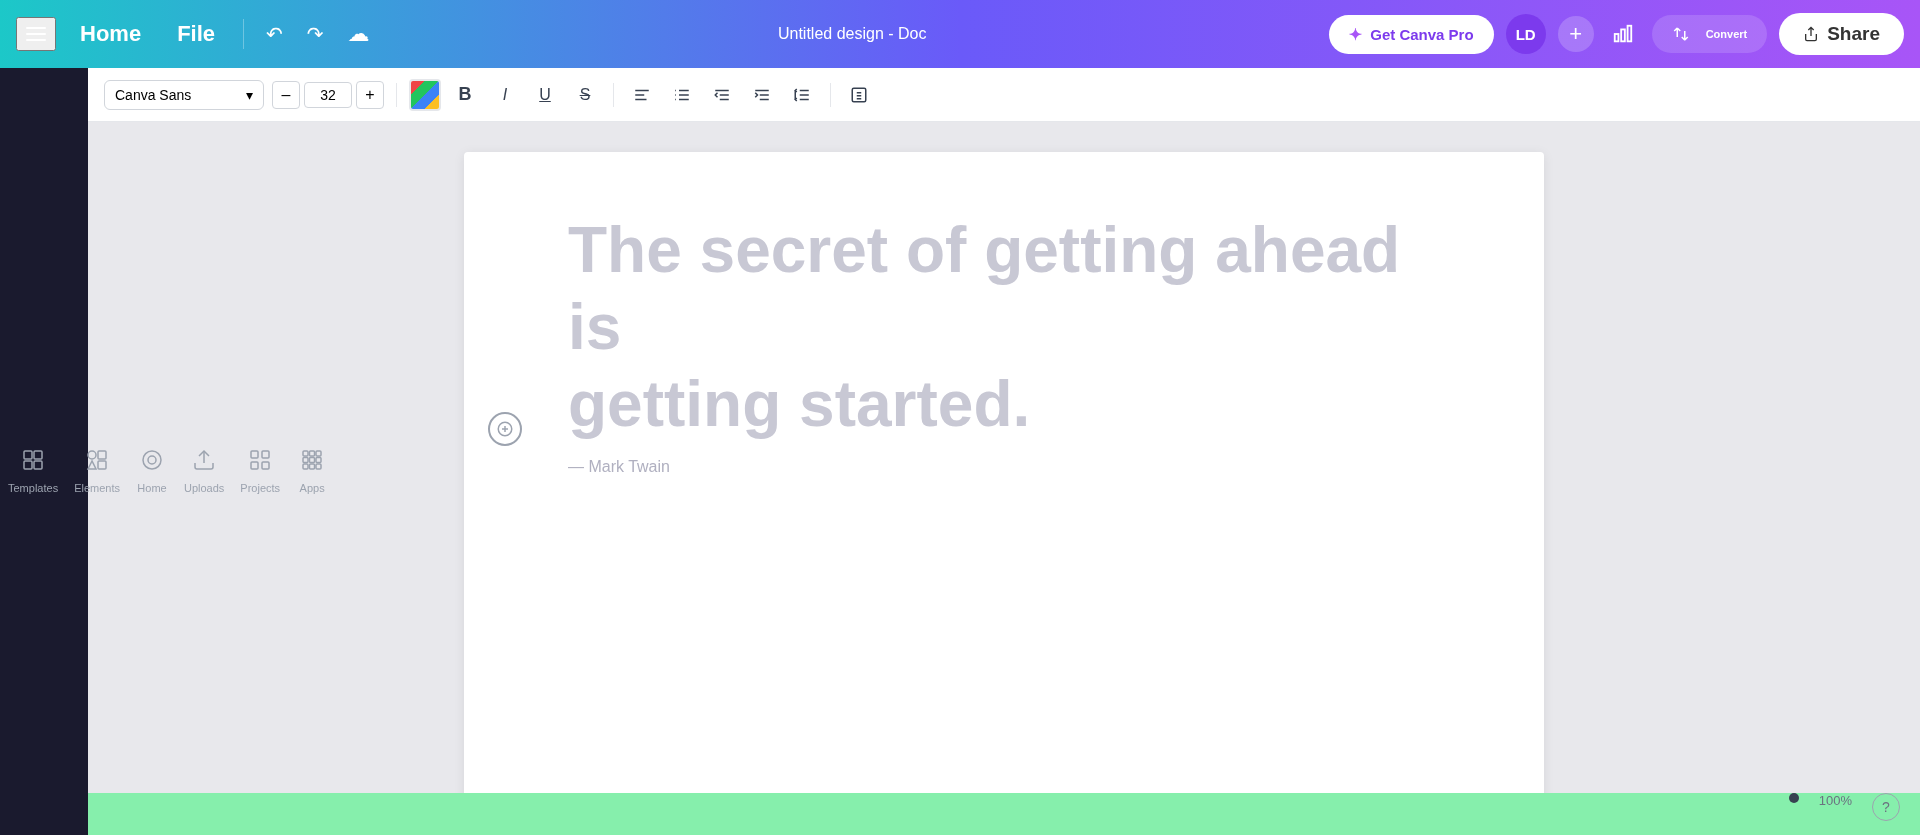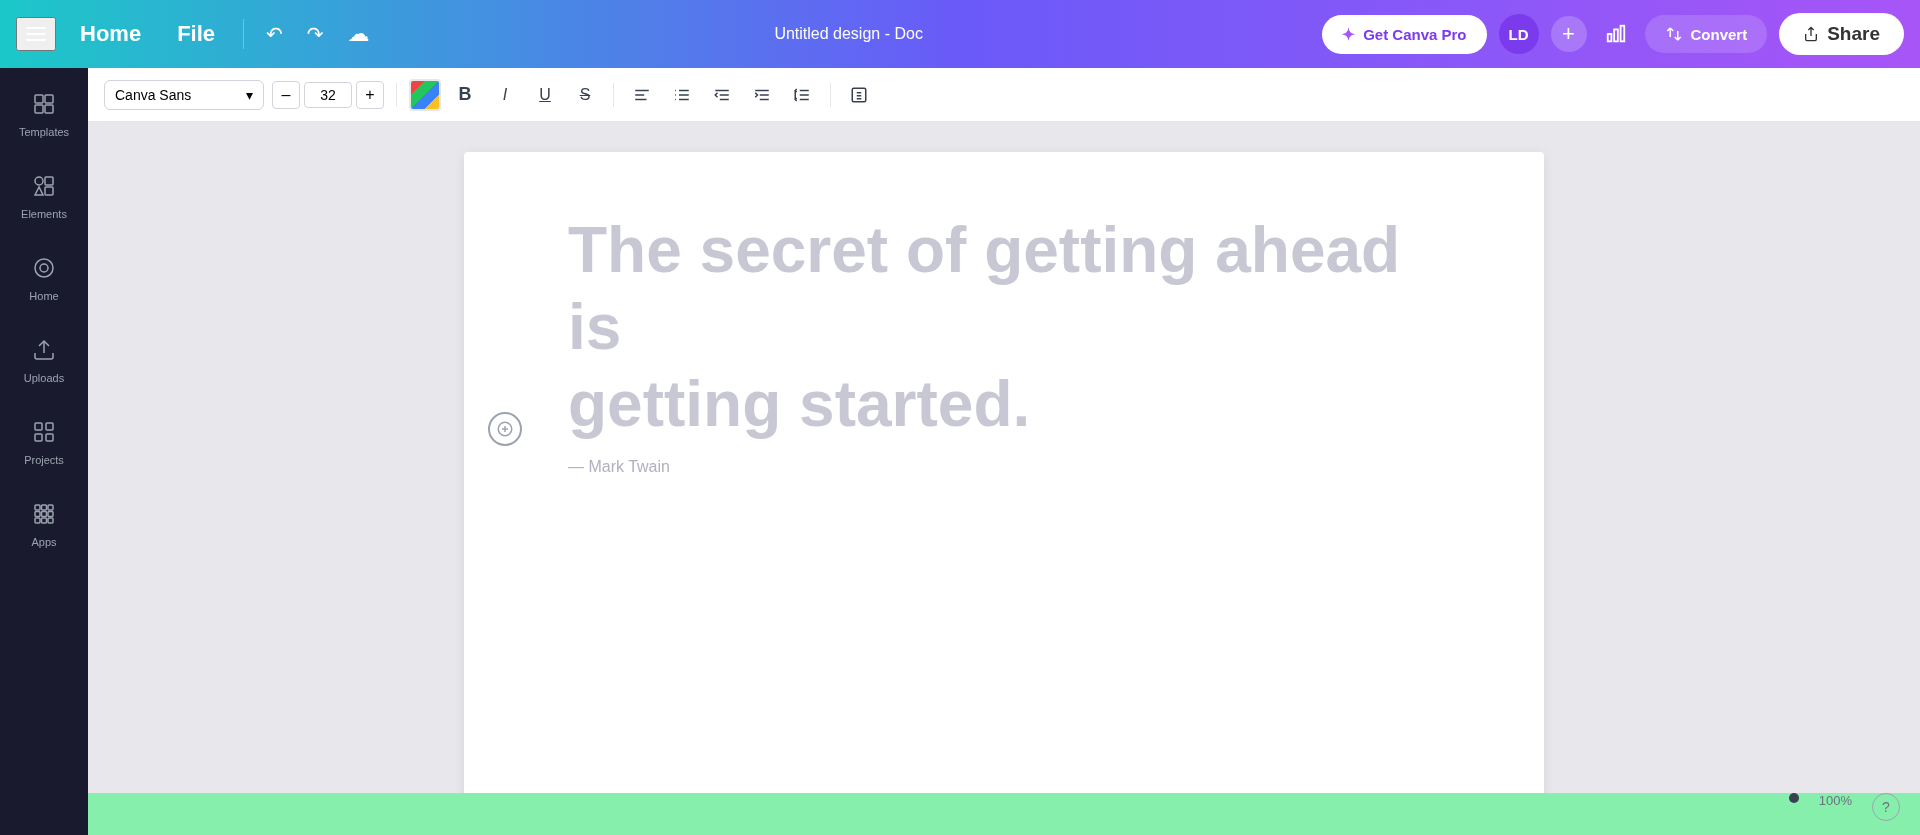--- a/index.html
+++ b/index.html
@@ -78,24 +78,24 @@
       background: none; border: none; color: white; cursor: pointer;
       font-size: 22px; padding: 6px;
       display: flex; align-items: center; justify-content: center;
     }
     .convert-btn {
       background: rgba(255,255,255,0.15);
       border: none;
       color: white;
       border-radius: 24px;
       padding: 10px 20px;
-      font-size: 15px;
+      font-size: 11px;
       font-weight: 600;
       cursor: pointer;
-      display: flex; align-items: center; gap: 8px;
+      display: flex; align-items: center; gap: 16px;
     }
     .share-btn {
       background: white;
       color: #333;
       border: none;
       border-radius: 24px;
       padding: 10px 24px;
       font-size: 19px;
       font-weight: 600;
       cursor: pointer;
@@ -154,23 +154,23 @@
       font-size: 16px; color: #374151;
     }
     .toolbar-sep { width: 1px; height: 24px; background: #e5e7eb; margin: 0 4px; }
 
     
     #sidebar {
       position: absolute;
       top: 0; left: 0;
       width: 88px; height: 835px;
       background: #1a1a2e;
-      display: flex; flex-direction: column;
+      display: flex; 
       align-items: center;
-      padding-top: 72px;
+      padding-top: 103px;
       z-index: 95;
     }
     .sidebar-item {
       display: flex; flex-direction: column; align-items: center;
       padding: 16px 8px;
       color: #9ca3af;
       cursor: pointer;
       width: 100%;
       gap: 6px;
       font-size: 11px;

